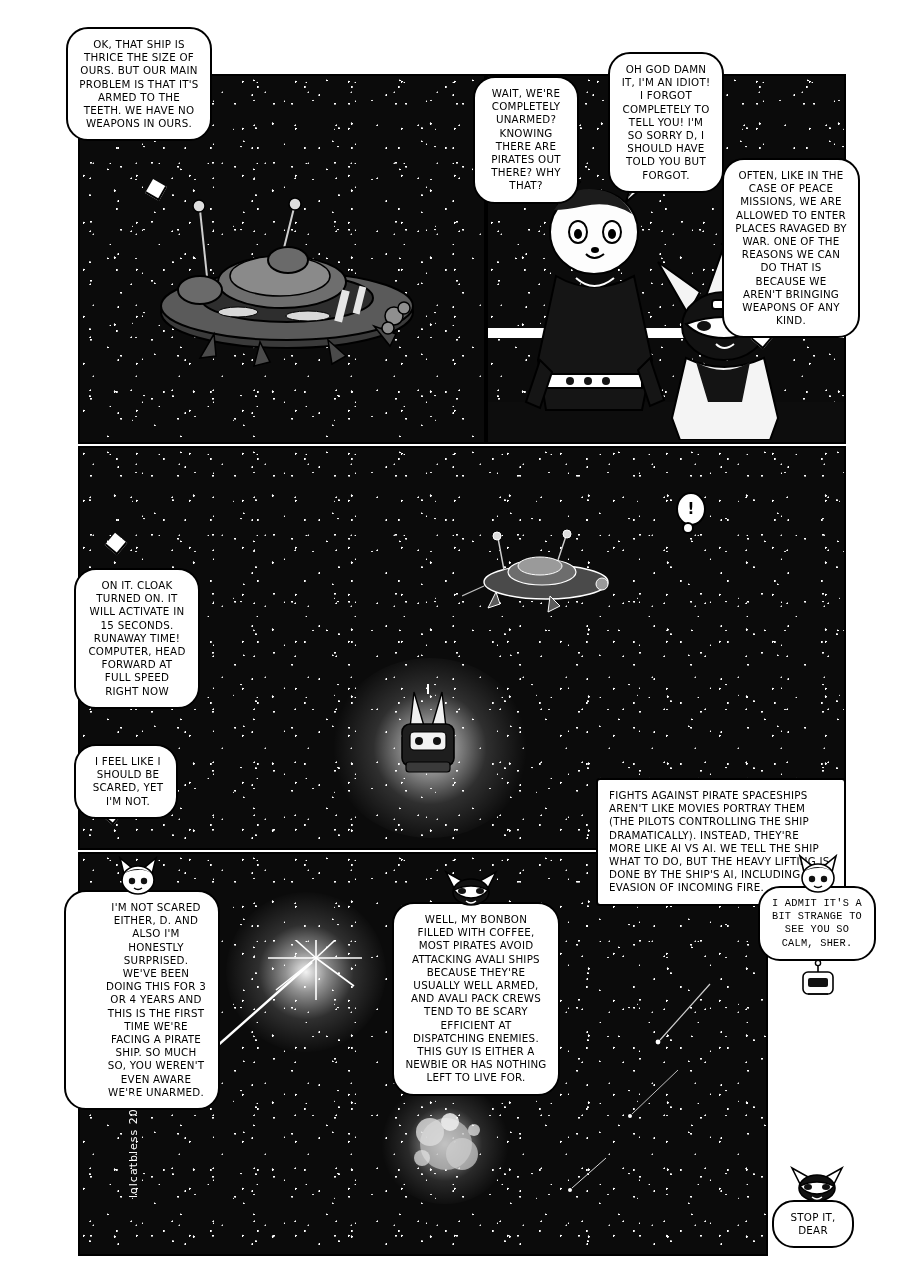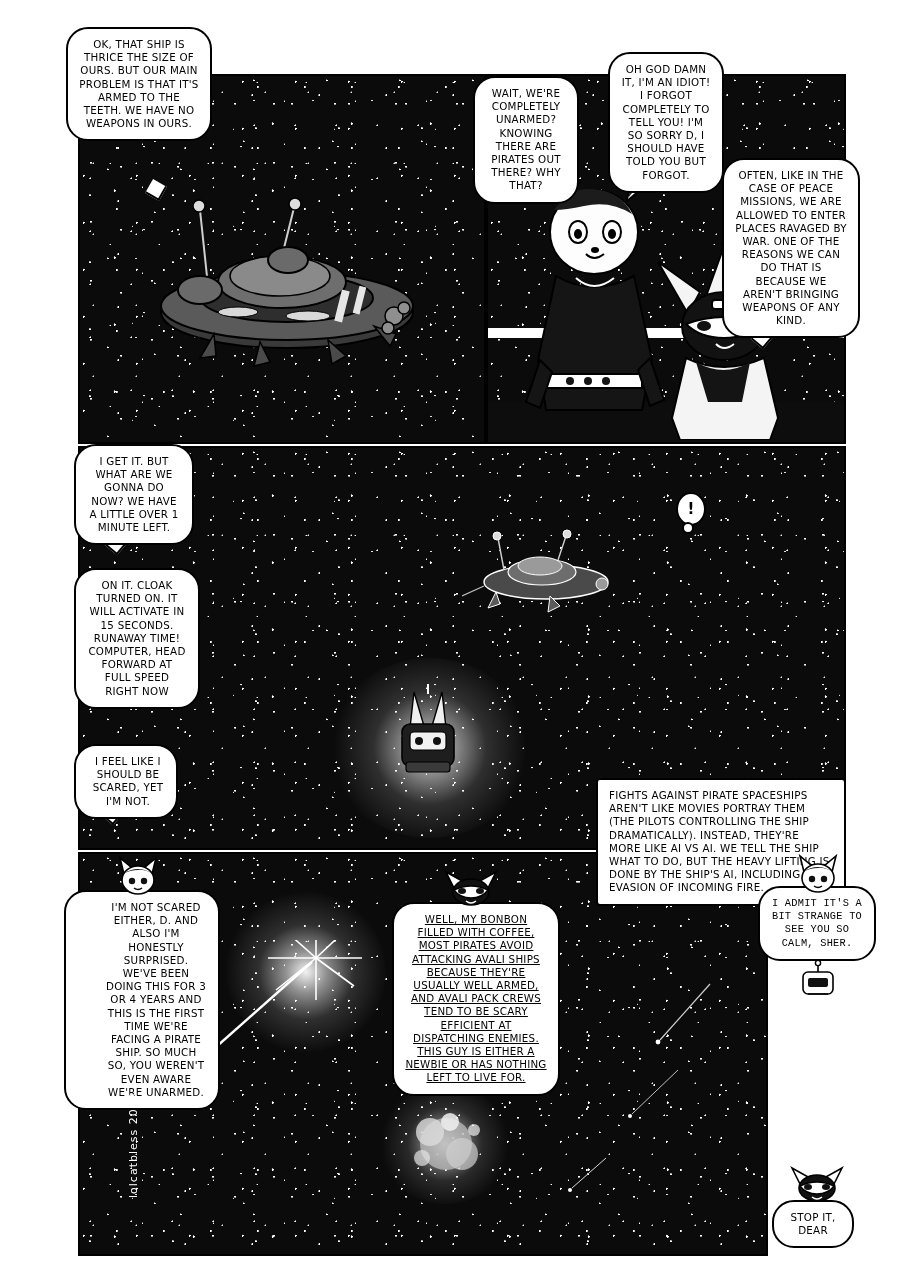--- a/index.html
+++ b/index.html
@@ -342,23 +342,20 @@
       <span style="transform:rotate(50deg);"></span>
     </div>
 
   <div class="bubble" style="left:722px; top:158px; width:138px;">
     <span>Often, like in the case of peace missions, we are allowed to enter places ravaged by war. One of the reasons we can do that is because we aren't bringing weapons of any kind.</span>
   </div>
   <div class="tail" style="left:754px; top:330px;">
       <span style="transform:rotate(40deg);"></span>
     </div>
 
-  <div class="bubble" style="left:74px; top:444px; width:120px;">
-    <span>I get it. But what are we gonna do now? We have a little over 1 minute left.</span>
-  </div>
   <div class="tail" style="left:108px; top:536px;">
       <span style="transform:rotate(40deg);"></span>
     </div>
 
   <div class="bubble" style="left:74px; top:568px; width:126px;">
     <span>On it. Cloak turned on. It will activate in 15 seconds. Runaway time! Computer, head forward at full speed right now</span>
   </div>
   <div class="tail" style="left:108px; top:688px;">
       <span style="transform:rotate(40deg);"></span>
     </div>
@@ -389,21 +386,21 @@
 
   <svg class="head-icon" style="left:444px; top:868px; width:54px; height:40px;" viewBox="0 0 54 40">
     <path d="M10 20 L2 4 L20 14 Z" fill="#fff" stroke="#000" stroke-width="1.6"></path>
     <path d="M44 20 L52 4 L34 14 Z" fill="#fff" stroke="#000" stroke-width="1.6"></path>
     <ellipse cx="27" cy="24" rx="18" ry="13" fill="#111" stroke="#000" stroke-width="1.6"></ellipse>
     <path d="M10 22 Q27 14 44 22 Q38 30 27 30 Q16 30 10 22 Z" fill="#fff" stroke="#000" stroke-width="1.4"></path>
     <ellipse cx="18" cy="23" rx="4" ry="3" fill="#111"></ellipse>
     <ellipse cx="36" cy="23" rx="4" ry="3" fill="#111"></ellipse>
     <path d="M22 33 Q27 37 32 33" stroke="#fff" stroke-width="1.4" fill="none"></path>
   </svg>
-  <div class="bubble" style="left:392px; top:902px; width:168px;text-decoration:underline;">
+  <div class="bubble" style="left:392px; top:902px; width:168px;">
     <span>Well, my bonbon filled with coffee, most pirates avoid attacking Avali ships because they're usually well armed, and Avali pack crews tend to be scary efficient at dispatching enemies. This guy is either a newbie or has nothing left to live for.</span>
   </div>
 
   <svg class="head-icon" style="left:796px; top:854px;" viewBox="0 0 44 40">
     <path d="M8 18 L4 2 L16 12 Z" fill="#fff" stroke="#000" stroke-width="1.6"></path>
     <path d="M36 18 L40 2 L28 12 Z" fill="#fff" stroke="#000" stroke-width="1.6"></path>
     <ellipse cx="22" cy="24" rx="16" ry="14" fill="#fff" stroke="#000" stroke-width="1.6"></ellipse>
     <path d="M7 18 Q22 8 37 18 Q28 13 22 14 Q14 14 7 18 Z" fill="#141414"></path>
     <circle cx="16" cy="25" r="3.2" fill="#111"></circle>
     <circle cx="28" cy="25" r="3.2" fill="#111"></circle>

